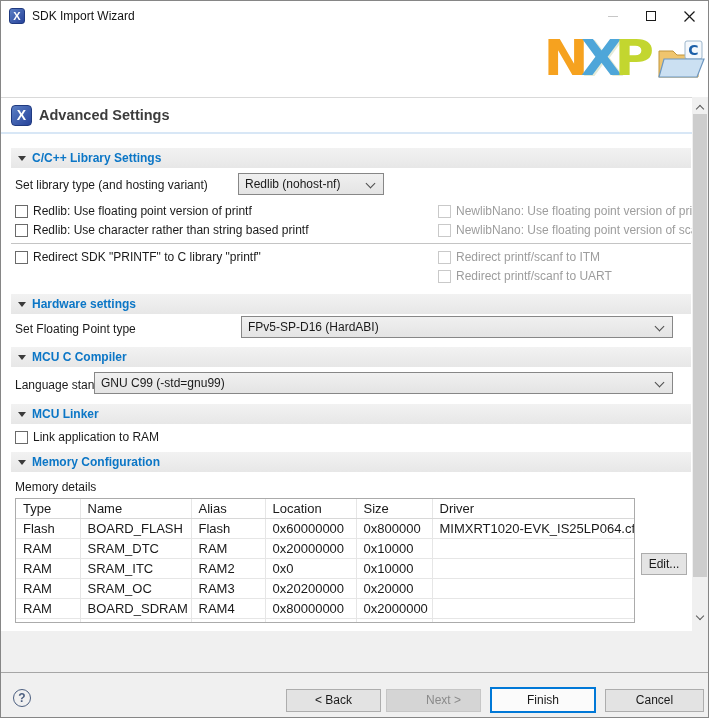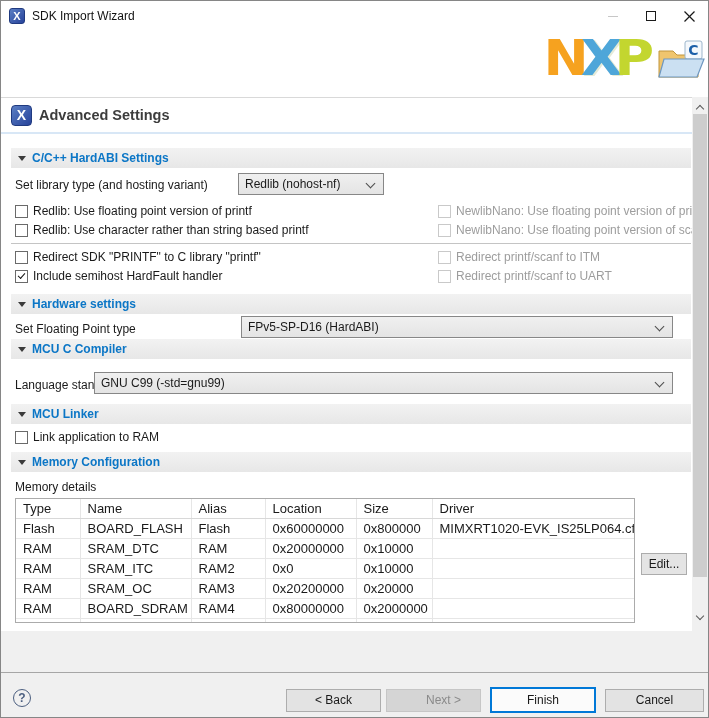--- a/index.html
+++ b/index.html
@@ -137,21 +137,21 @@
     </svg>
   </div>
 
   <div class="content">
     <div class="page-icon">X</div>
     <div class="page-title">Advanced Settings</div>
     <div class="blue-rule"></div>
 
     <div class="secbar" style="top:50px;">
       <span class="tri"></span>
-      <span class="sec-label">C/C++ HardABI Settings</span>
+      <span class="sec-label">C/C++ Library Settings</span>
     </div>
     <div class="lbl" style="left:14px; top:80px;">Set library type (and hosting variant)</div>
     <div class="combo" style="left:237px; top:75px; width:146px;">
       <span>Redlib (nohost-nf)</span>
       <span class="chev"></span>
     </div>
 
     <div class="cbrow" style="left:14px; top:106px;">
       <span class="cbox"></span>
       <span>Redlib: Use floating point version of printf</span>
@@ -168,46 +168,40 @@
       <span class="cbox"></span>
       <span>NewlibNano: Use floating point version of scanf</span>
     </div>
 
     <div class="hsep" style="top:145px;"></div>
 
     <div class="cbrow" style="left:14px; top:152px;">
       <span class="cbox"></span>
       <span>Redirect SDK "PRINTF" to C library "printf"</span>
     </div>
-    <div class="cbrow" style="left:14px; top:171px;">
-      <span class="cbox">
-          <span class="checkmark"></span>
-        </span>
-      <span>Include semihost HardFault handler</span>
-    </div>
     <div class="cbrow disabled" style="left:437px; top:152px;">
       <span class="cbox"></span>
       <span>Redirect printf/scanf to ITM</span>
     </div>
     <div class="cbrow disabled" style="left:437px; top:171px;text-align:center;">
       <span class="cbox"></span>
       <span>Redirect printf/scanf to UART</span>
     </div>
 
     <div class="secbar" style="top:196px;">
       <span class="tri"></span>
       <span class="sec-label">Hardware settings</span>
     </div>
     <div class="lbl" style="left:14px; top:224px;">Set Floating Point type</div>
     <div class="combo" style="left:240px; top:218px; width:432px;">
       <span>FPv5-SP-D16 (HardABI)</span>
       <span class="chev"></span>
     </div>
 
-    <div class="secbar" style="top:241px;">
+    <div class="secbar" style="top:249px;">
       <span class="tri"></span>
       <span class="sec-label">MCU C Compiler</span>
     </div>
     <div class="lbl" style="left:14px; top:280px;">Language standard</div>
     <div class="combo" style="left:93px; top:274px; width:579px;">
       <span>GNU C99 (-std=gnu99)</span>
       <span class="chev"></span>
     </div>
 
     <div class="secbar" style="top:306px;text-align:right;">

